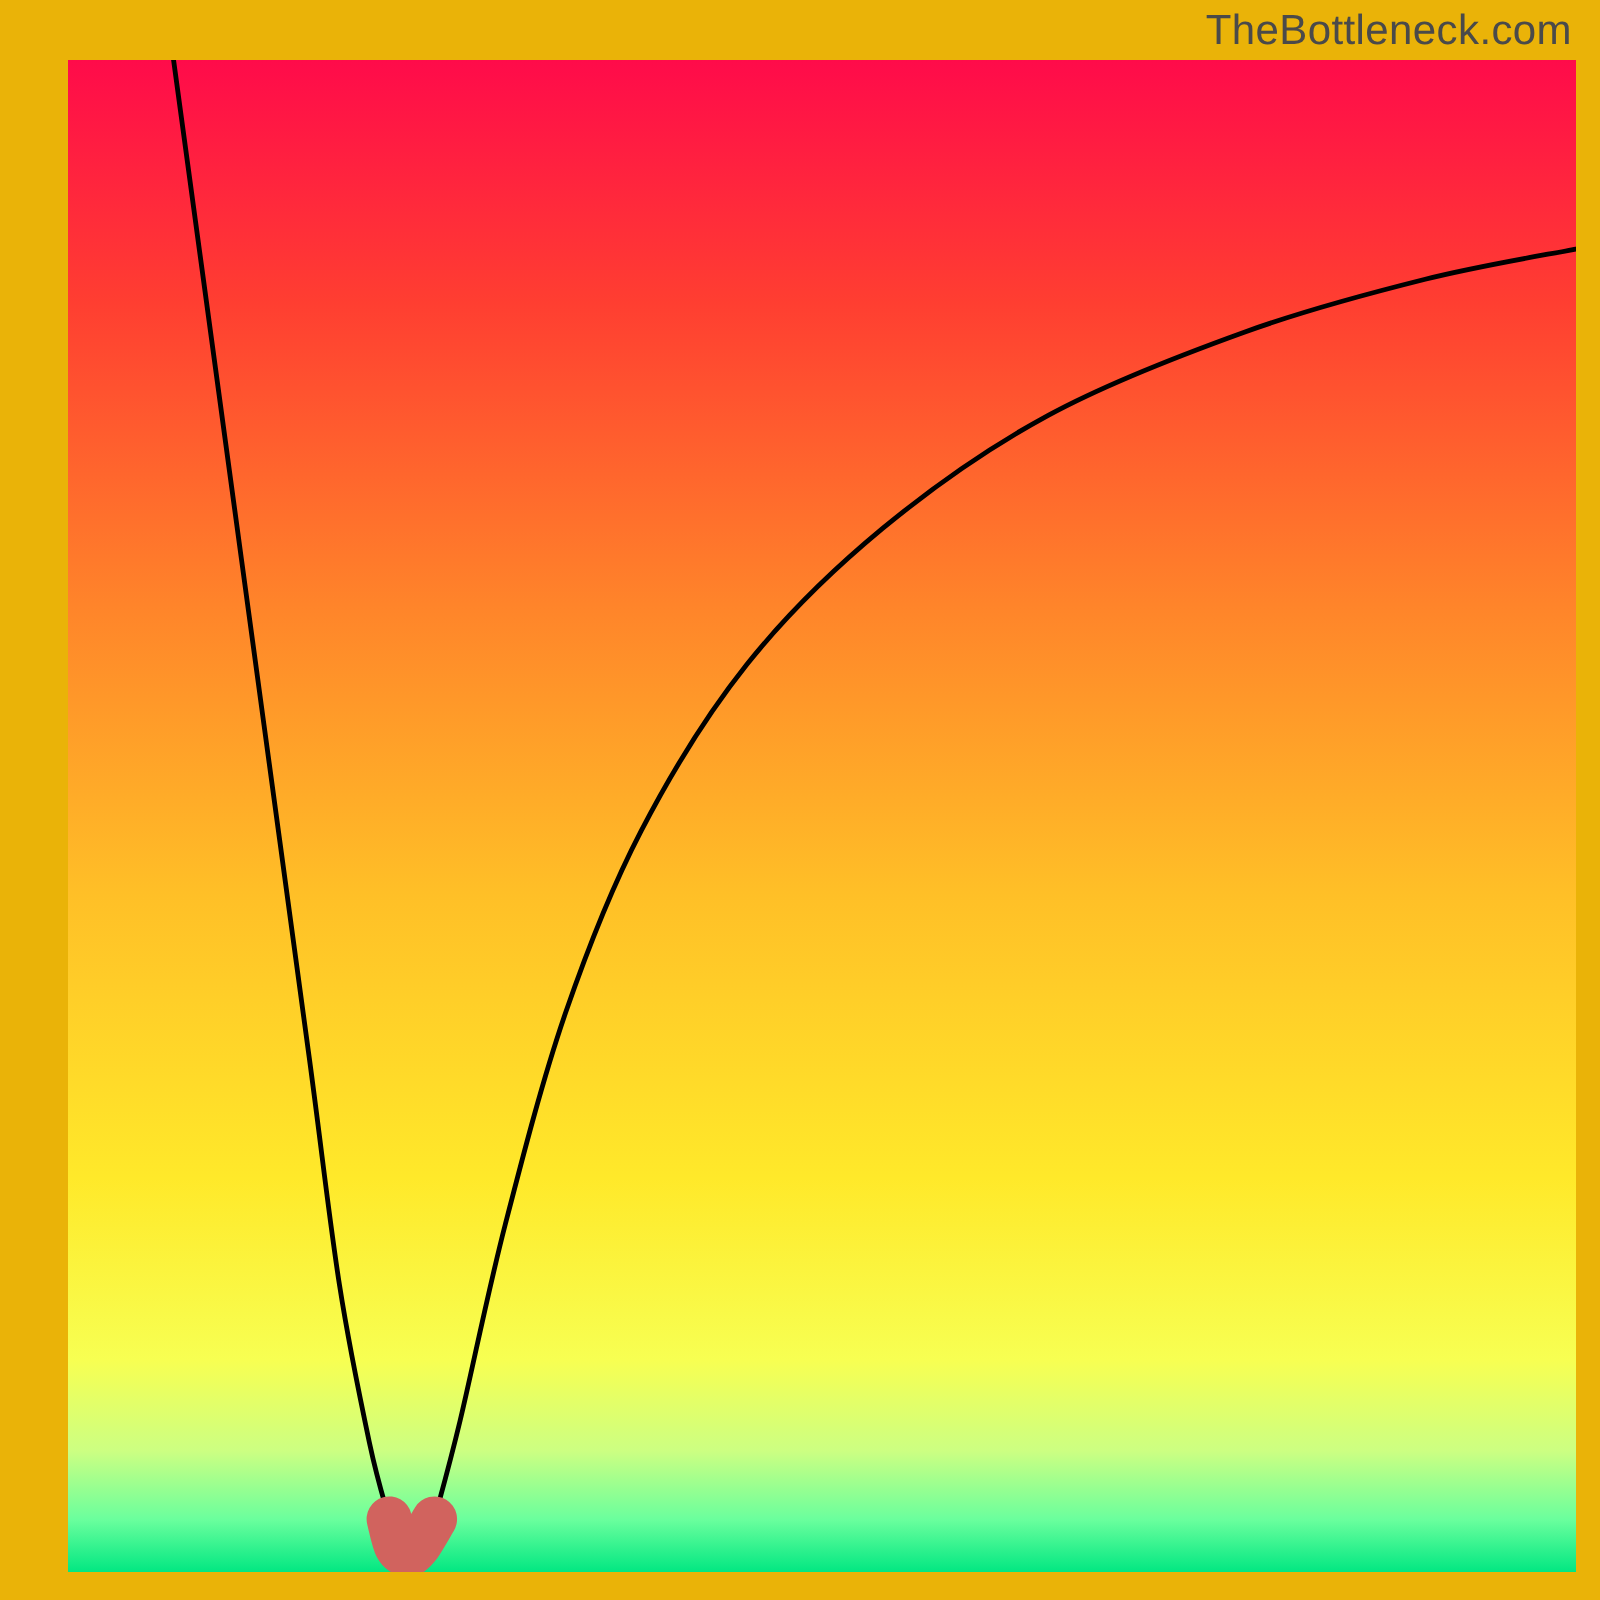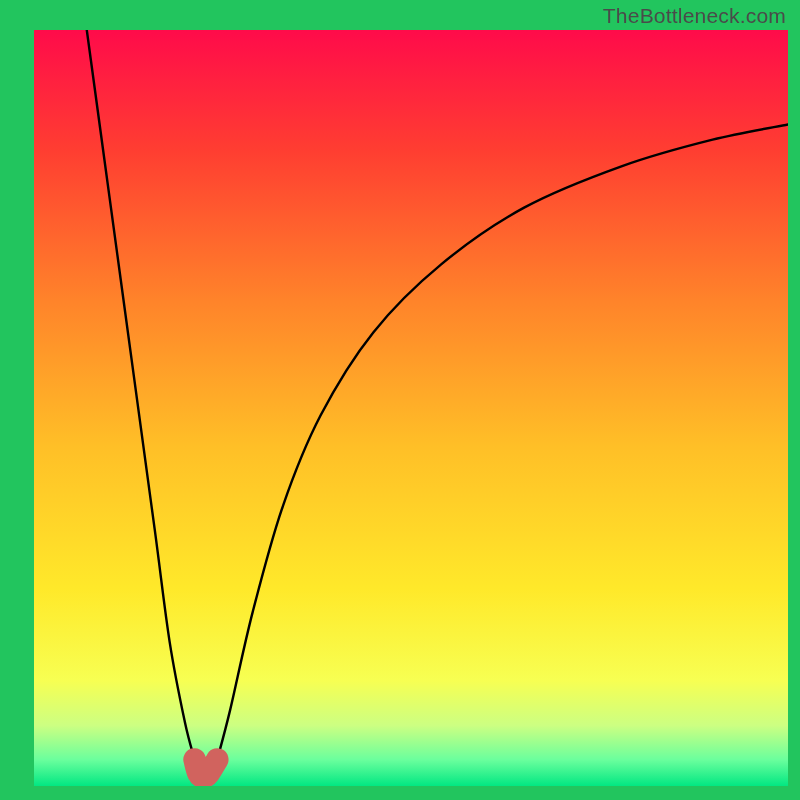--- a/index.html
+++ b/index.html
@@ -8,21 +8,21 @@
     width: 800px;
     height: 800px;
     overflow: hidden;
     background: #000;
     font-family: Arial, Helvetica, sans-serif;
   }
   .frame {
     position: absolute;
     left: 0; top: 0;
     width: 800px; height: 800px;
-    background: #22c55e;
+    background: #eab308;
   }
   .plot {
     position: absolute;
     background: #000;
   }
   .plot svg {
     display: block;
     width: 100%;
     height: 100%;
   }

